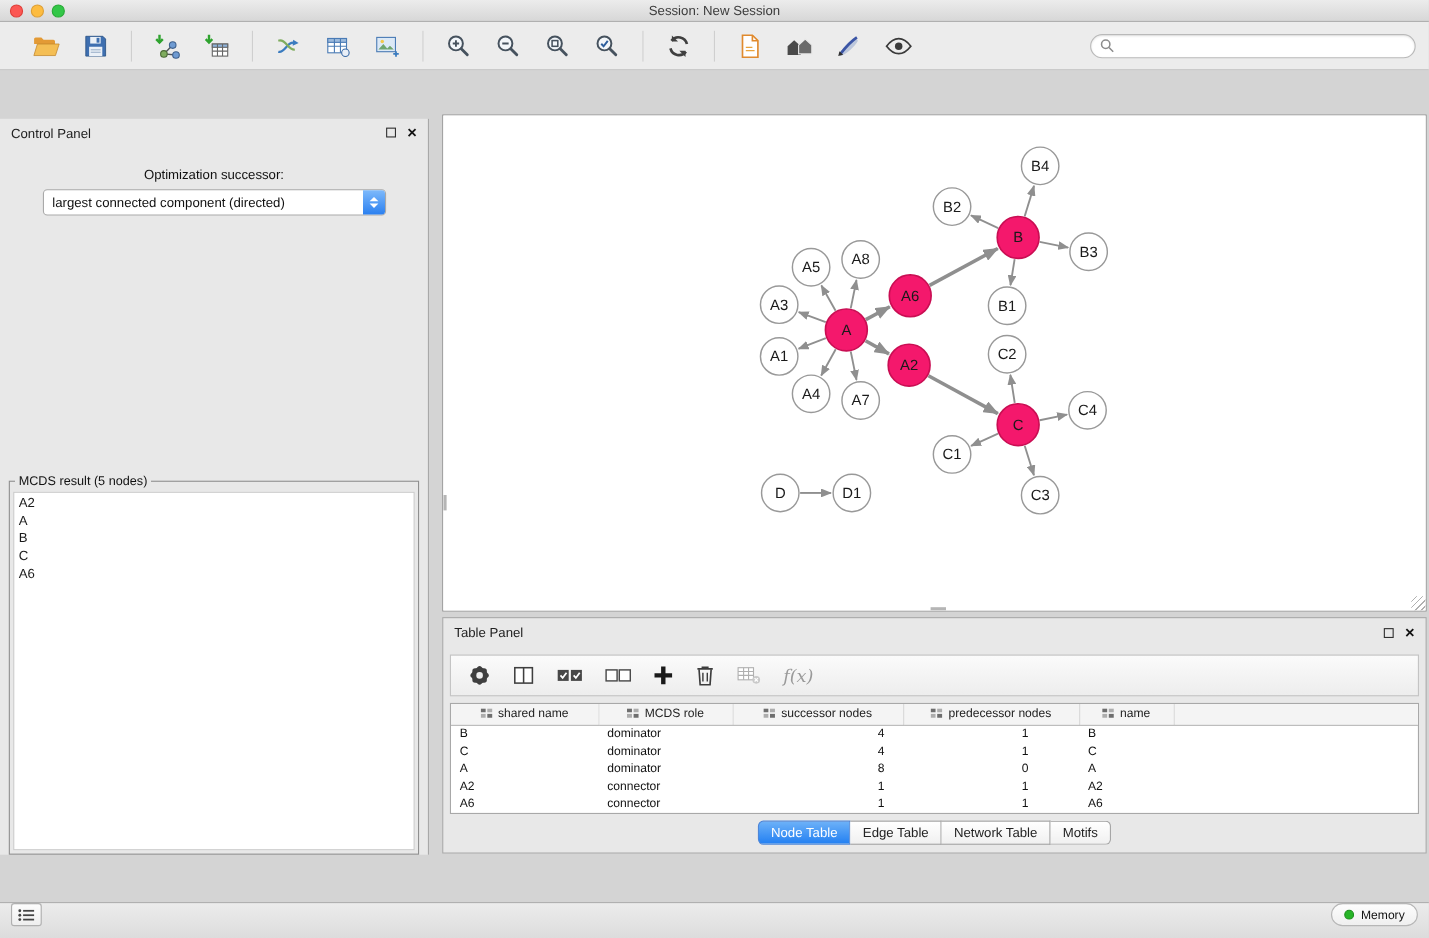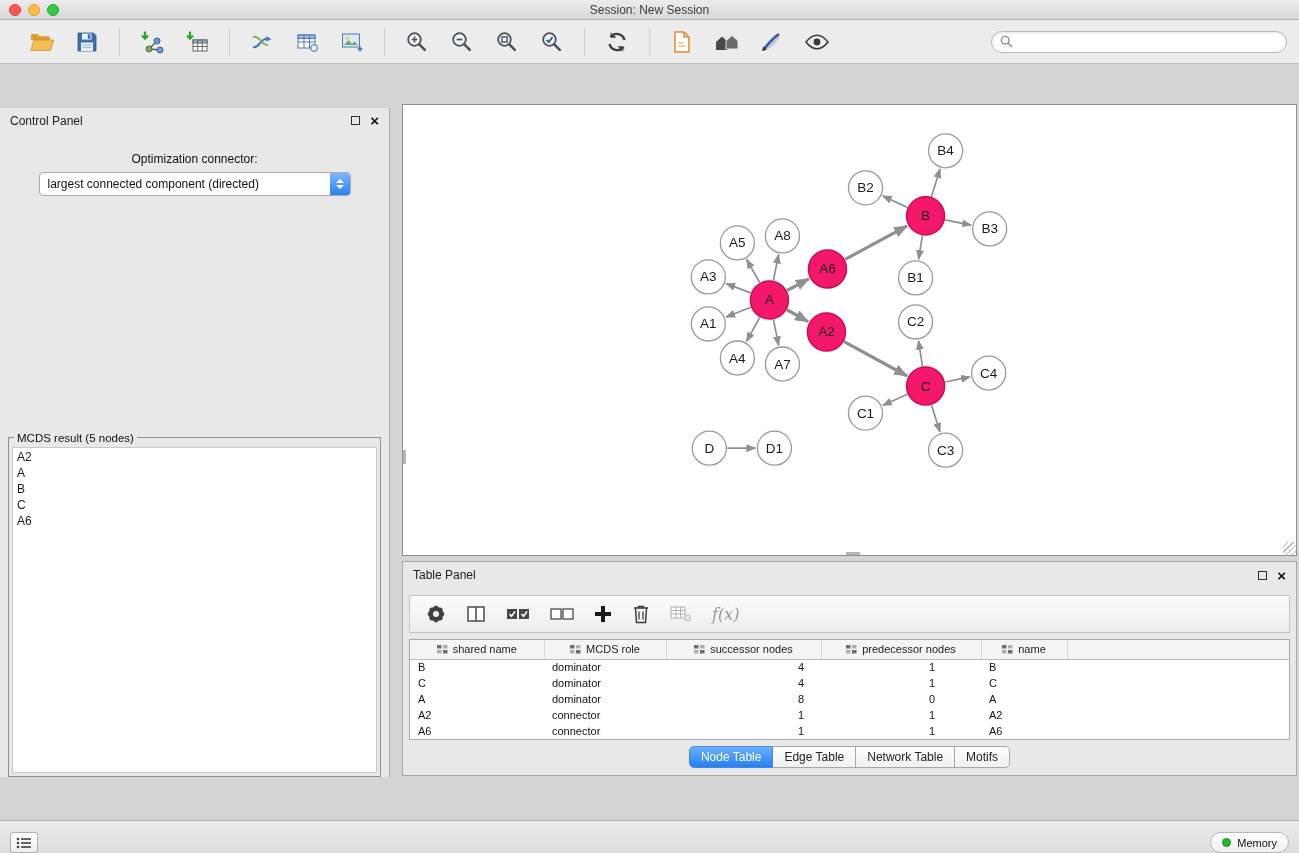--- a/index.html
+++ b/index.html
@@ -97,21 +97,21 @@
 
   .tp-tabs { display:flex; justify-content:center; margin:6px 0 7px; }
   .tp-tab { font-size:12px; padding:3px 11px; background:linear-gradient(#ffffff,#f0f0f0);
     border:1px solid #a6a6a6; border-left:none; color:#222; font-family:inherit; }
   .tp-tab:first-child { border-left:1px solid #a6a6a6; border-radius:5px 0 0 5px; }
   .tp-tab:last-child { border-radius:0 5px 5px 0; }
   .tp-tab.active { background:linear-gradient(#6cb1f8,#2380f2); color:#fff; border-color:#4e86d8; }
 
   
   .statusbar { height:33px; background:linear-gradient(#ececec,#dcdcdc); border-top:1px solid #b0b0b0;
-    display:flex; align-items:flex-end; padding:0 10px; }
+    display:flex; align-items:flex-start; padding:0 10px; }
   .list-btn { width:28px; height:21px; border:1px solid #b0b0b0; border-radius:3px;
     background:linear-gradient(#fdfdfd,#eeeeee); display:flex; align-items:center; justify-content:center; }
   .memory-btn { margin-left:auto; height:21px; border:1px solid #b6b6b6; border-radius:11px;
     background:linear-gradient(#fdfdfd,#efefef); display:flex; align-items:center; gap:6px; padding:0 11px;
     font-size:11px; color:#111; font-family:inherit; }
   .green-dot { width:9px; height:9px; border-radius:50%; background:#27B427; border:1px solid #1d8f1d; }
 </style>
 </head>
 <body>
 
@@ -275,21 +275,21 @@
 <div class="main">
 
   <div class="control-panel">
     <div class="panel-header">
       <span>Control Panel</span>
       <span class="panel-controls">
         <button class="float-btn"></button>
         <button class="close-btn">×</button>
       </span>
     </div>
-    <div class="opt-label">Optimization connector:</div>
+    <div class="opt-label">Optimization successor:</div>
     <div class="dropdown">
       <span class="dropdown-text">largest connected component (directed)</span>
       <span class="dropdown-stepper">
         <span class="tri-up"></span>
           <span class="tri-dn"></span>
       </span>
     </div>
     <fieldset class="result-fieldset">
       <legend>MCDS result (5 nodes)</legend>
       <div class="result-list" id="result-list">

